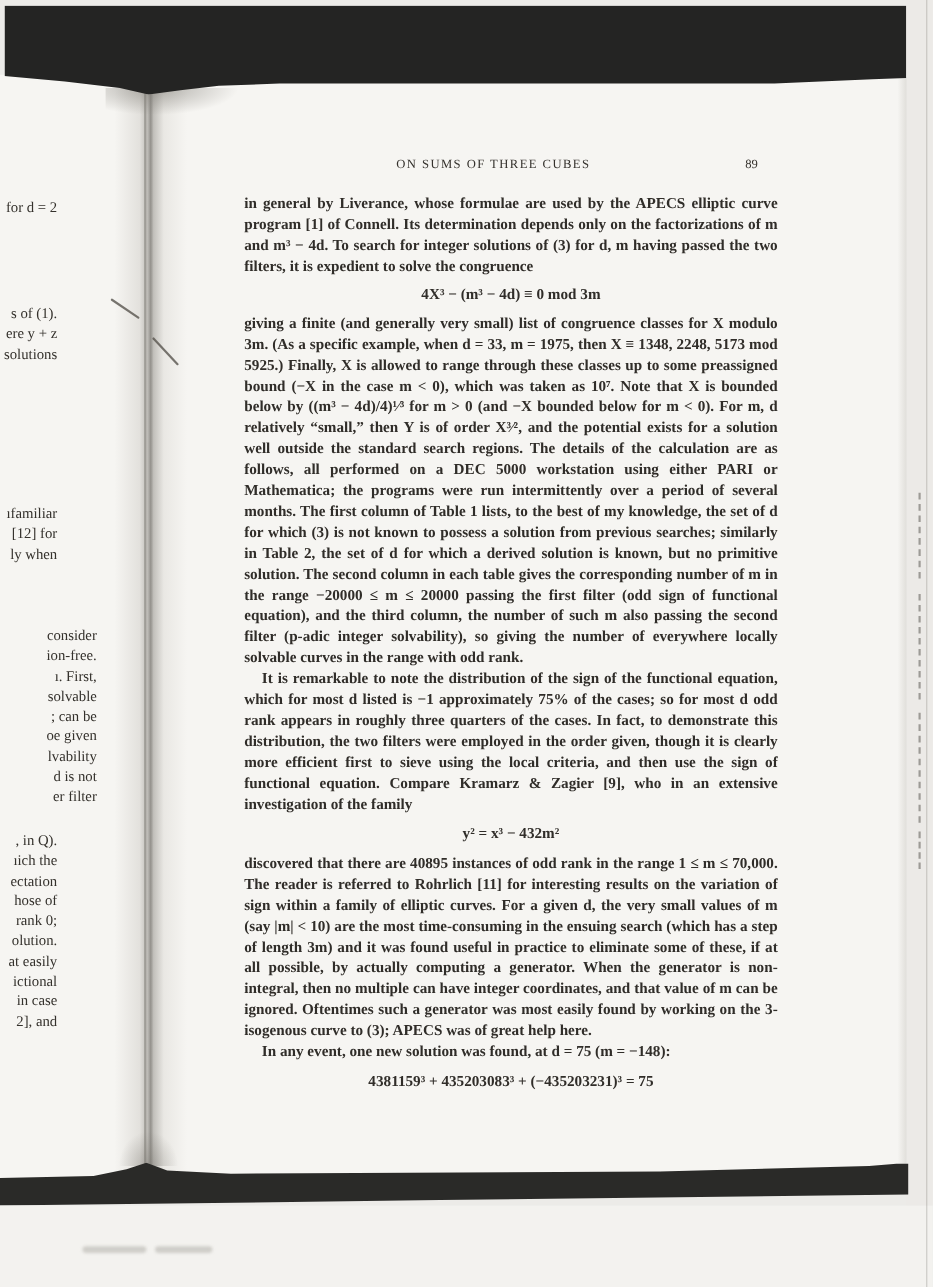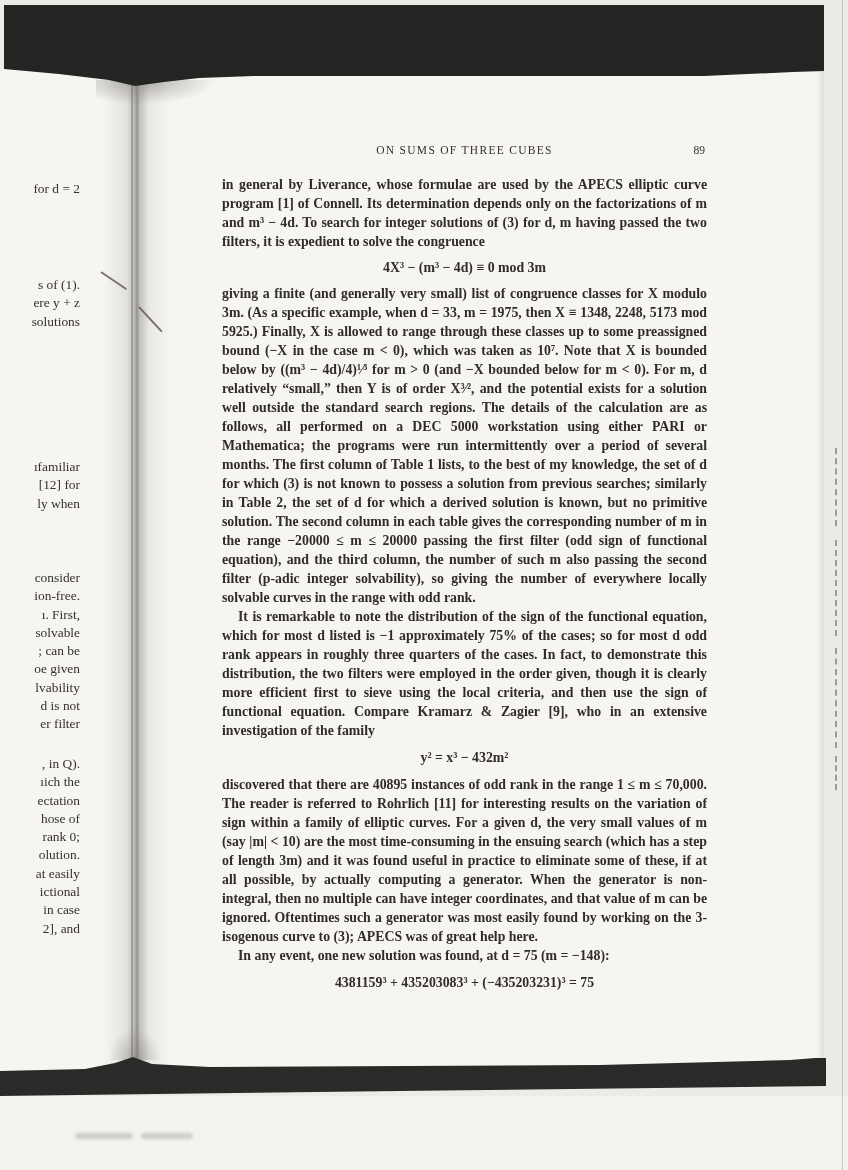--- a/index.html
+++ b/index.html
@@ -33,29 +33,29 @@
   .smudge{position:absolute;height:6px;background:rgba(150,147,140,.38);filter:blur(1.5px);border-radius:3px;}
   .smudge-1{left:75px;top:1133px;width:58px;}
   .smudge-2{left:141px;top:1133px;width:52px;}
   
   .edge-marks{position:absolute;left:835px;width:3px;border-left:2px dashed rgba(105,102,96,.6);}
   .edge-marks.m1{top:448px;height:78px;}
   .edge-marks.m2{top:540px;height:96px;}
   .edge-marks.m3{top:648px;height:100px;}
   .edge-marks.m4{top:756px;height:34px;}
   
-  .frag-col{position:absolute;left:0;width:52px;padding-left:28px;}
+  .frag-col{position:absolute;left:0;width:52px;}
   .frag-col .frag-line{font-size:13.4px;line-height:18.3px;text-align:right;white-space:nowrap;color:#34312c;}
   .frag-g1{top:180px;}
   .frag-g2{top:240px;margin-top:36px;}
   .frag-g3{top:458px;}
-  .frag-g4{top:569px;}
+  .frag-g4{top:569px;margin-left:36px;}
   .frag-g5{top:755px;}
   
-  .running-head{position:absolute;left:222px;top:144px;width:485px;}
+  .running-head{position:absolute;left:206px;top:144px;width:485px;}
   .running-title{display:block;text-align:center;font-size:11.5px;letter-spacing:1.3px;color:#34312c;}
   .page-number{position:absolute;right:2px;top:0;font-size:11.5px;color:#34312c;text-align:center;}
   .text-block{position:absolute;left:222px;top:175px;width:485px;font-size:13.8px;line-height:19px;color:#302d29;font-weight:bold;}
   .para{margin:0;text-align:justify;}
   .para.indent{text-indent:16px;}
   .equation{margin:7px 0;text-align:center;white-space:nowrap;}
   .equation.wide{margin:8px 0;}
 </style>
 </head>
 <body>

